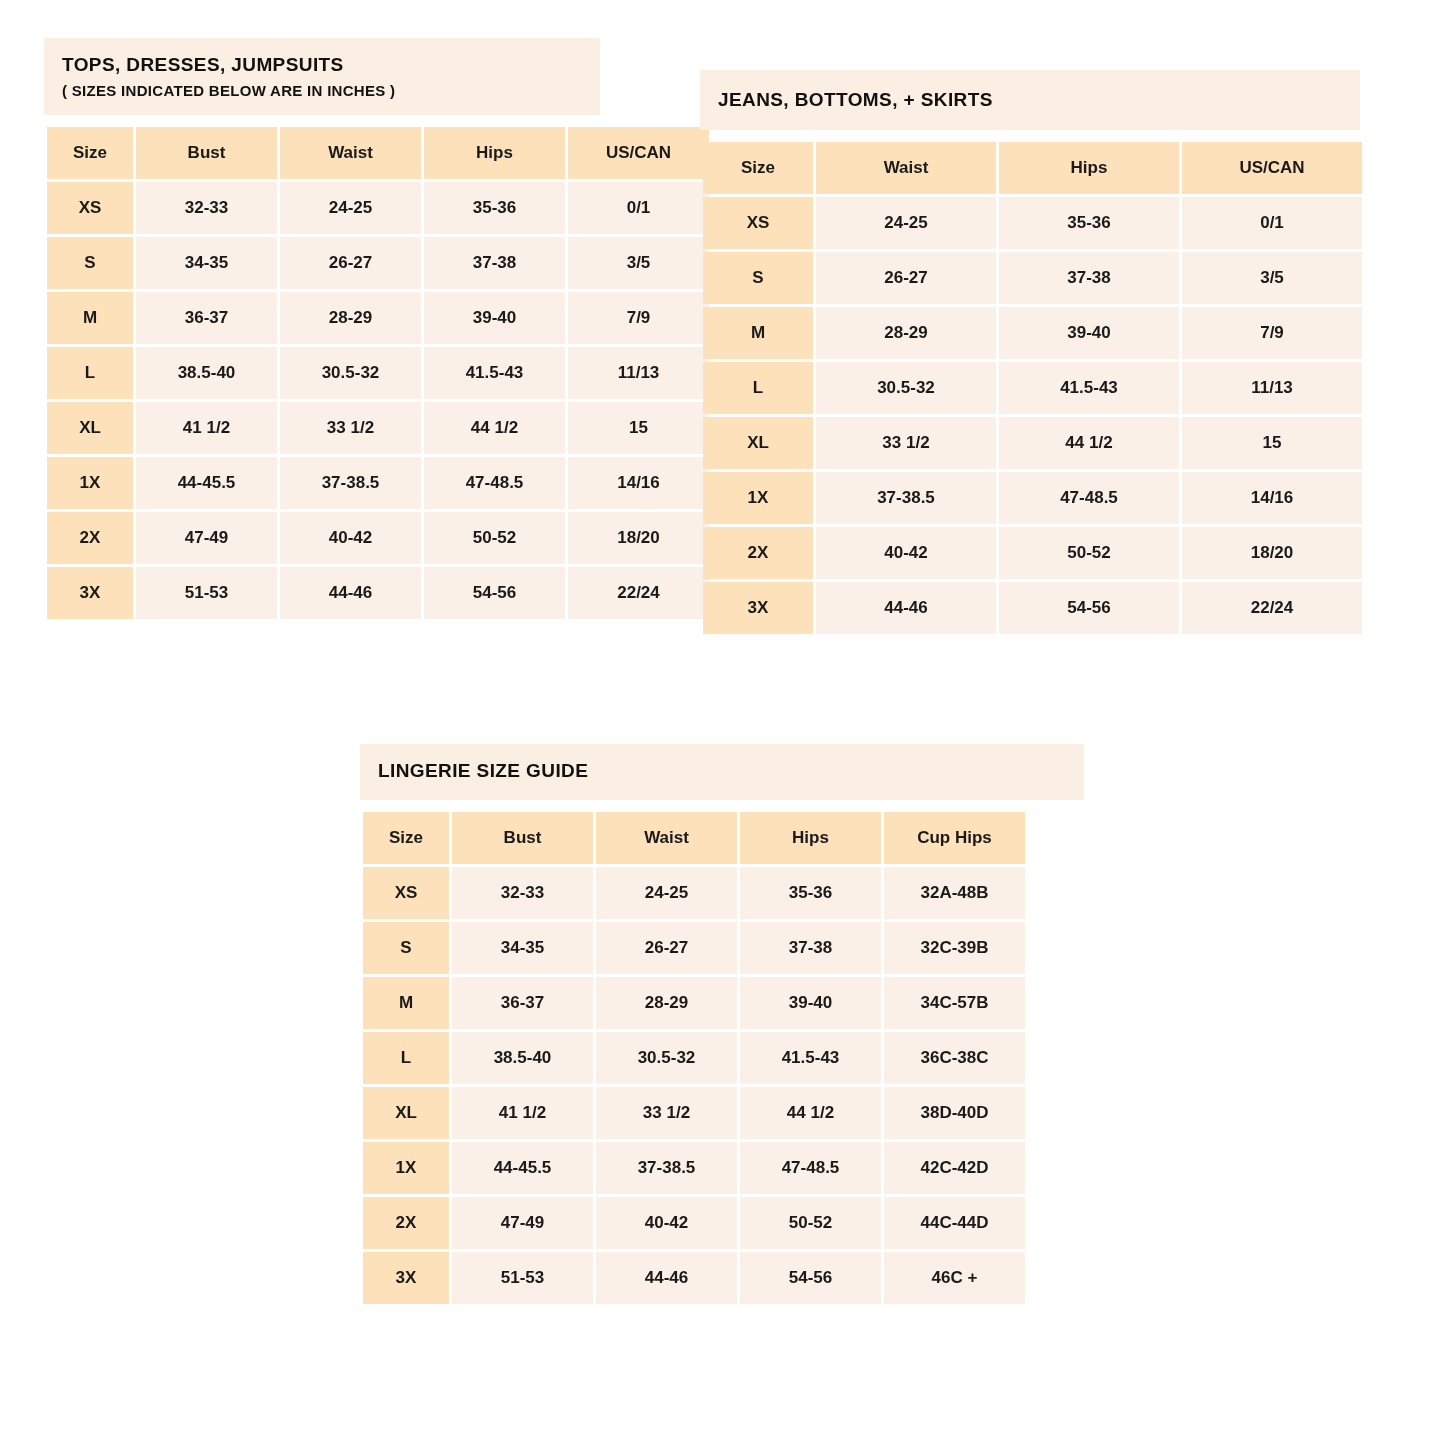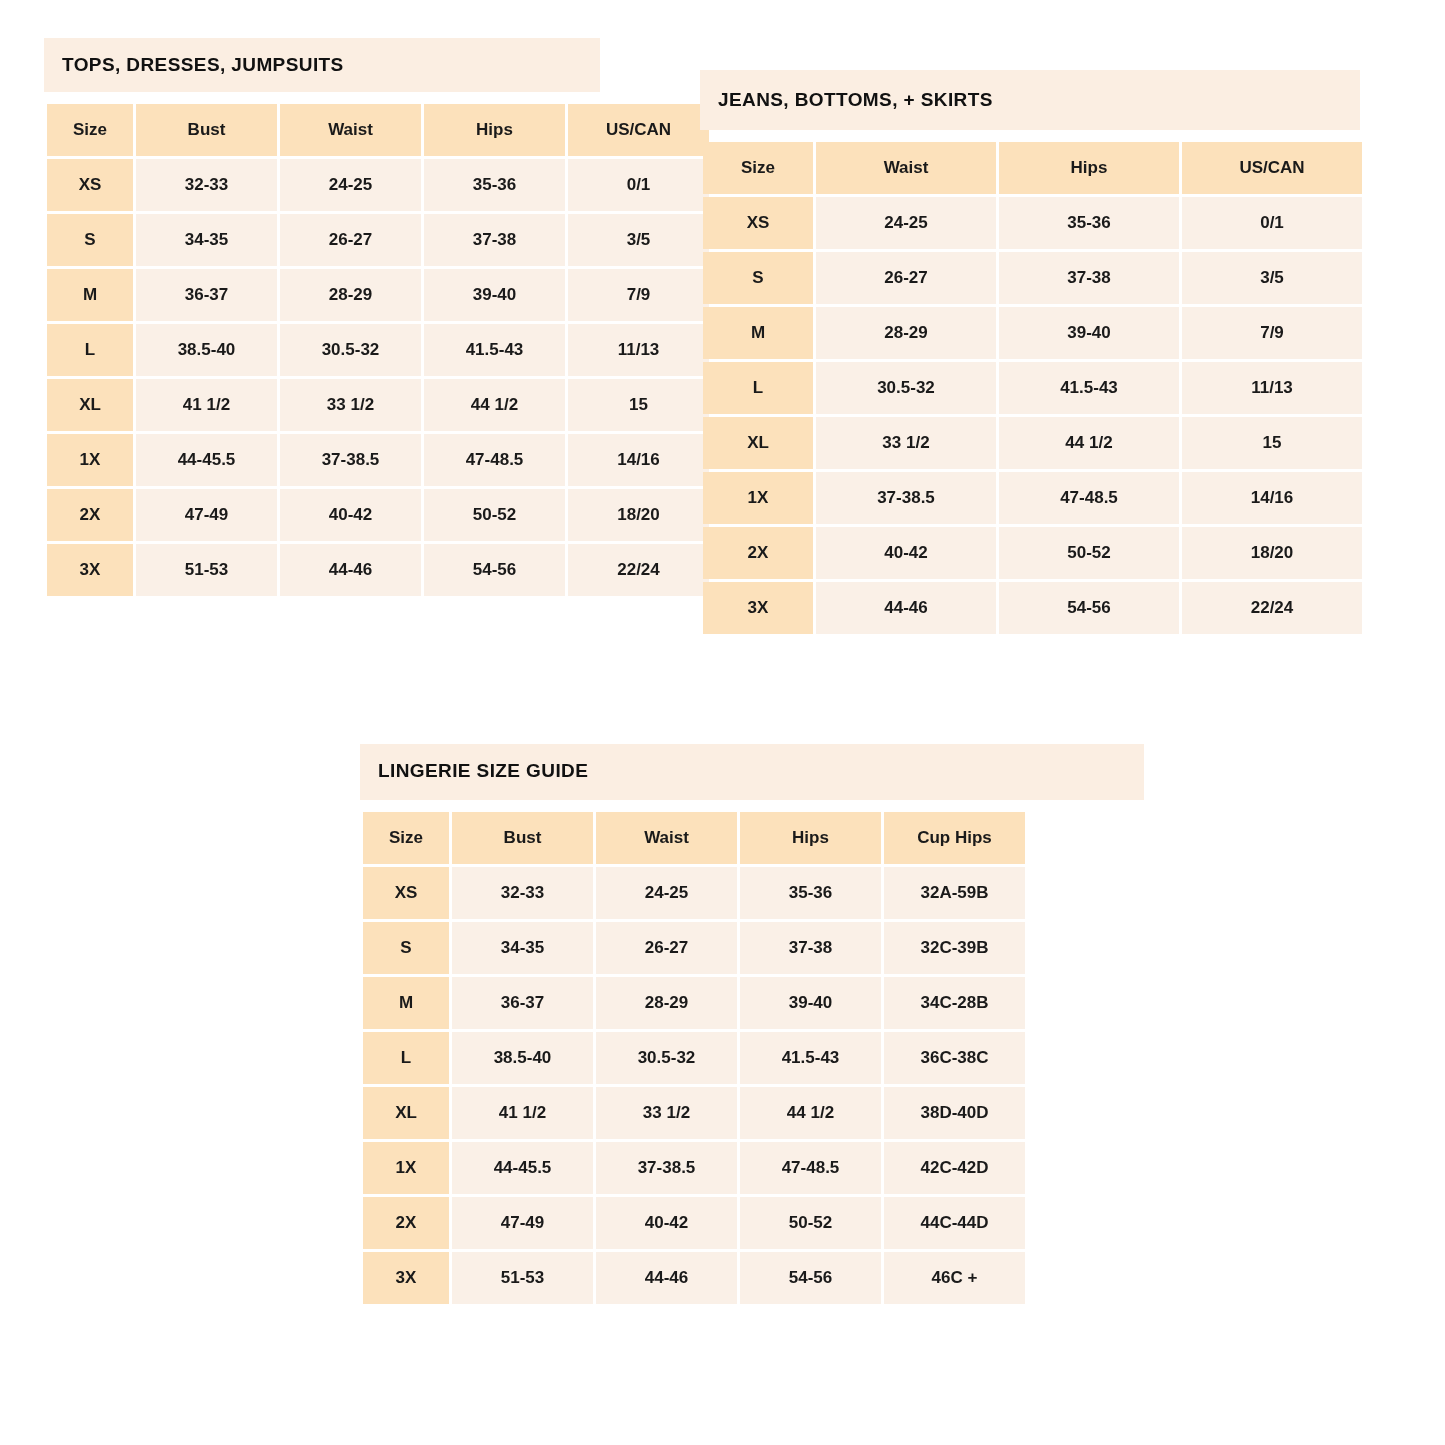--- a/index.html
+++ b/index.html
@@ -81,34 +81,35 @@
   #panel-jeans { left: 700px; top: 70px; }
   #panel-jeans .panel-header { width: 660px; padding-top: 17px; padding-bottom: 17px; }
   #panel-jeans table { width: 660px; }
   #panel-jeans col.c-size { width: 110px; }
   #panel-jeans col.c-a { width: 180px; }
   #panel-jeans col.c-b { width: 180px; }
   #panel-jeans col.c-c { width: 180px; }
 
   
   #panel-lingerie { left: 360px; top: 744px; }
-  #panel-lingerie .panel-header { width: 784px; padding-bottom: 16px; }
+  #panel-lingerie .panel-header { width: 724px; padding-bottom: 16px; }
   #panel-lingerie table { width: 664px; }
   #panel-lingerie col.c-size { width: 86px; }
   #panel-lingerie col.c-a { width: 141px; }
   #panel-lingerie col.c-b { width: 141px; }
   #panel-lingerie col.c-c { width: 141px; }
   #panel-lingerie col.c-d { width: 141px; }
 </style>
 </head>
 <body>
 
 <section class="panel" id="panel-tops">
   <div class="panel-header">
     <div class="panel-title">TOPS, DRESSES, JUMPSUITS</div>
+    <div class="panel-subtitle">( SIZES INDICATED BELOW ARE IN INCHES )</div>
   </div>
   <table class="size-table">
     <colgroup>
       <col class="c-size">
         <col class="c-a">
         <col class="c-b">
         <col class="c-c">
         <col class="c-d">
     </colgroup>
     <thead>
@@ -273,35 +274,35 @@
         <th>Hips</th>
         <th>Cup Hips</th>
       </tr>
     </thead>
     <tbody>
       <tr>
         <td class="size-cell">XS</td>
         <td class="value-cell">32-33</td>
         <td class="value-cell">24-25</td>
         <td class="value-cell">35-36</td>
-        <td class="value-cell">32A-59B</td>
+        <td class="value-cell">32A-48B</td>
       </tr>
       <tr>
         <td class="size-cell">S</td>
         <td class="value-cell">34-35</td>
         <td class="value-cell">26-27</td>
         <td class="value-cell">37-38</td>
         <td class="value-cell">32C-39B</td>
       </tr>
       <tr>
         <td class="size-cell">M</td>
         <td class="value-cell">36-37</td>
         <td class="value-cell">28-29</td>
         <td class="value-cell">39-40</td>
-        <td class="value-cell">34C-28B</td>
+        <td class="value-cell">34C-57B</td>
       </tr>
       <tr>
         <td class="size-cell">L</td>
         <td class="value-cell">38.5-40</td>
         <td class="value-cell">30.5-32</td>
         <td class="value-cell">41.5-43</td>
         <td class="value-cell">36C-38C</td>
       </tr>
       <tr>
         <td class="size-cell">XL</td>

